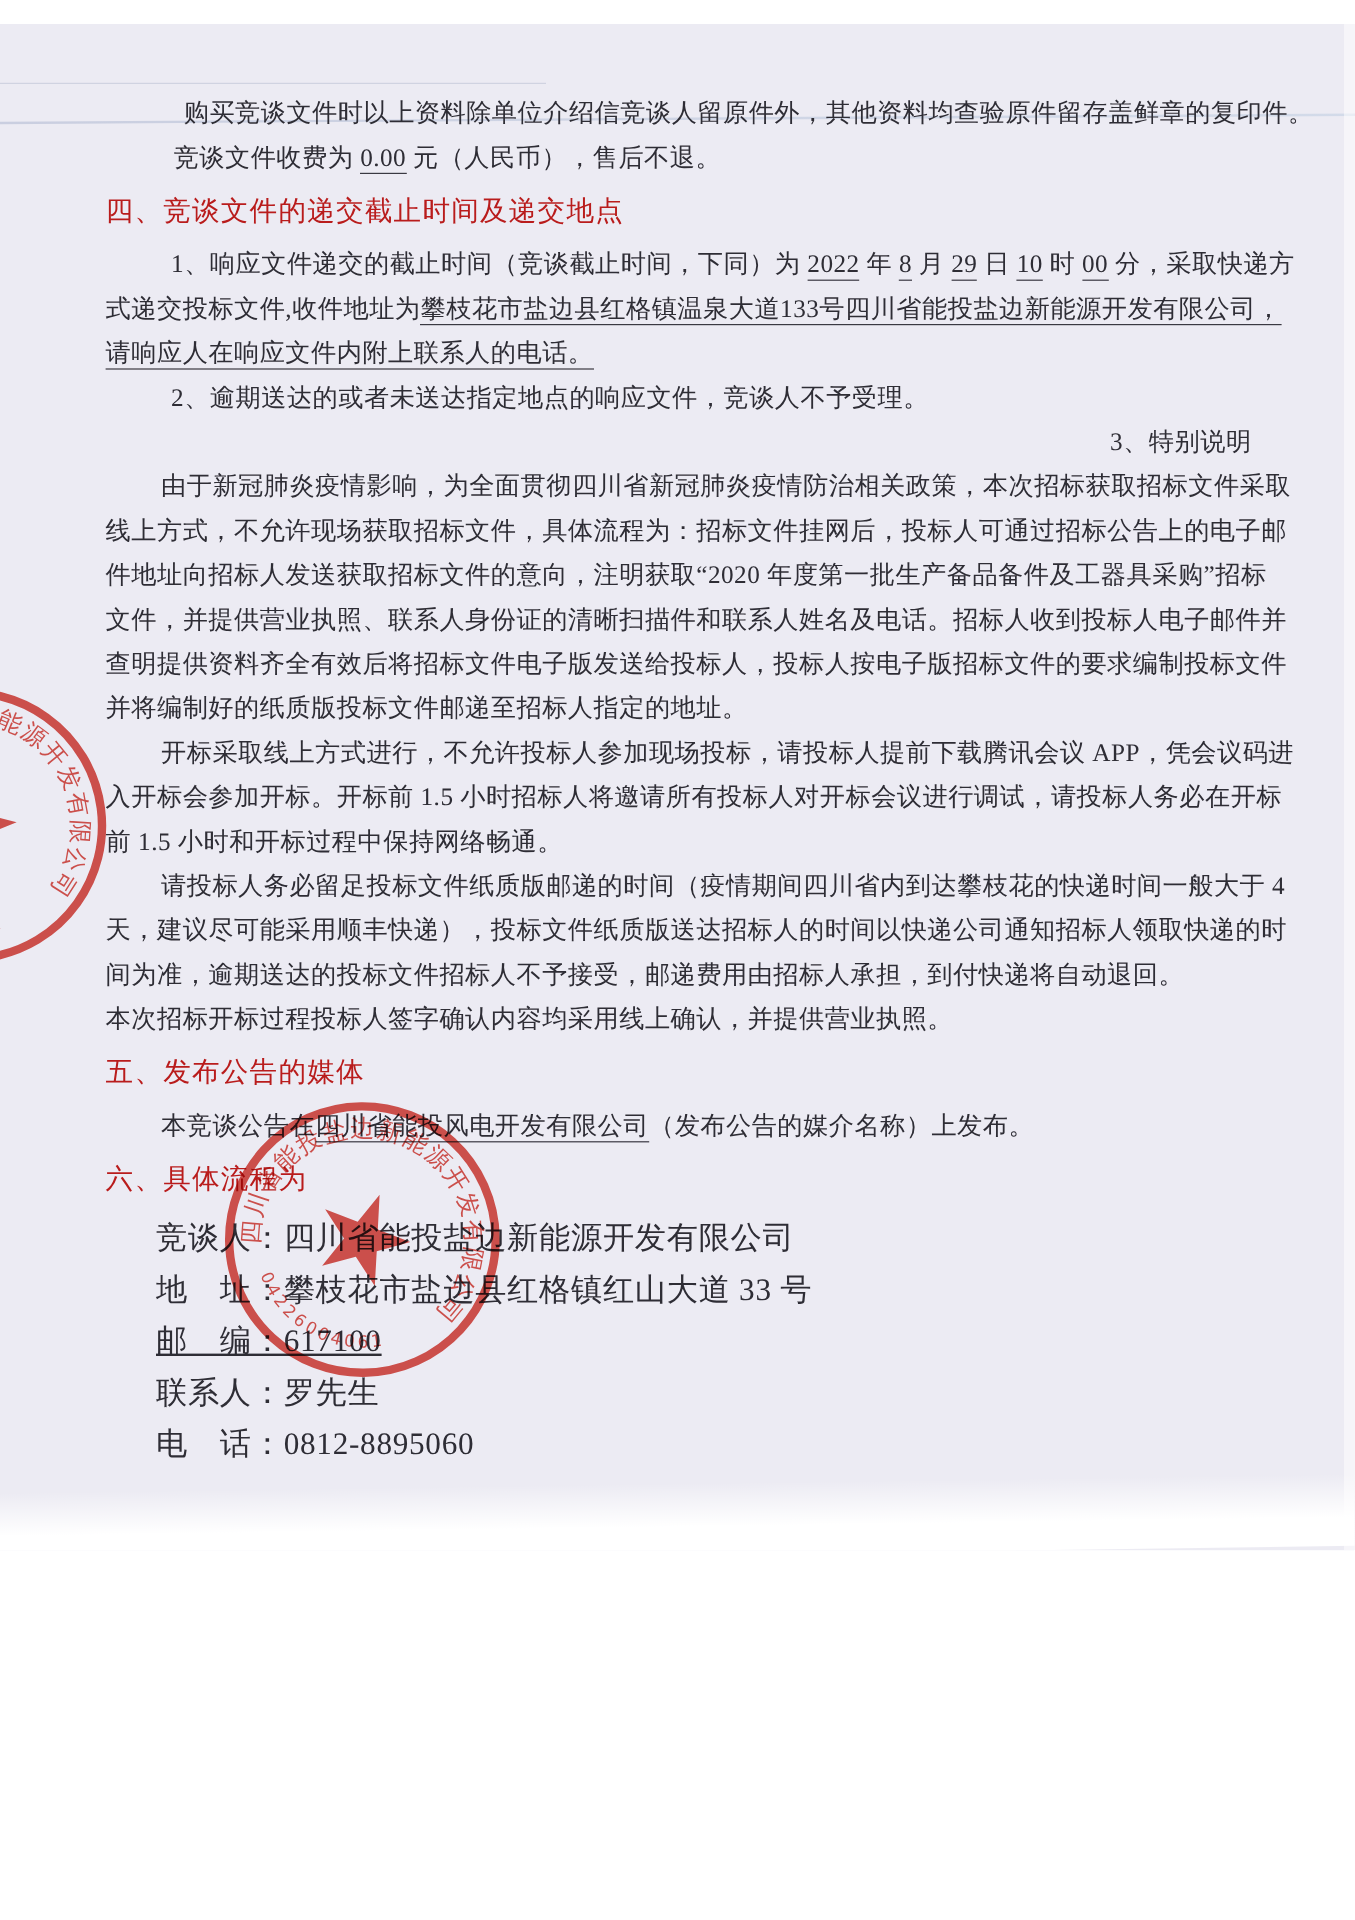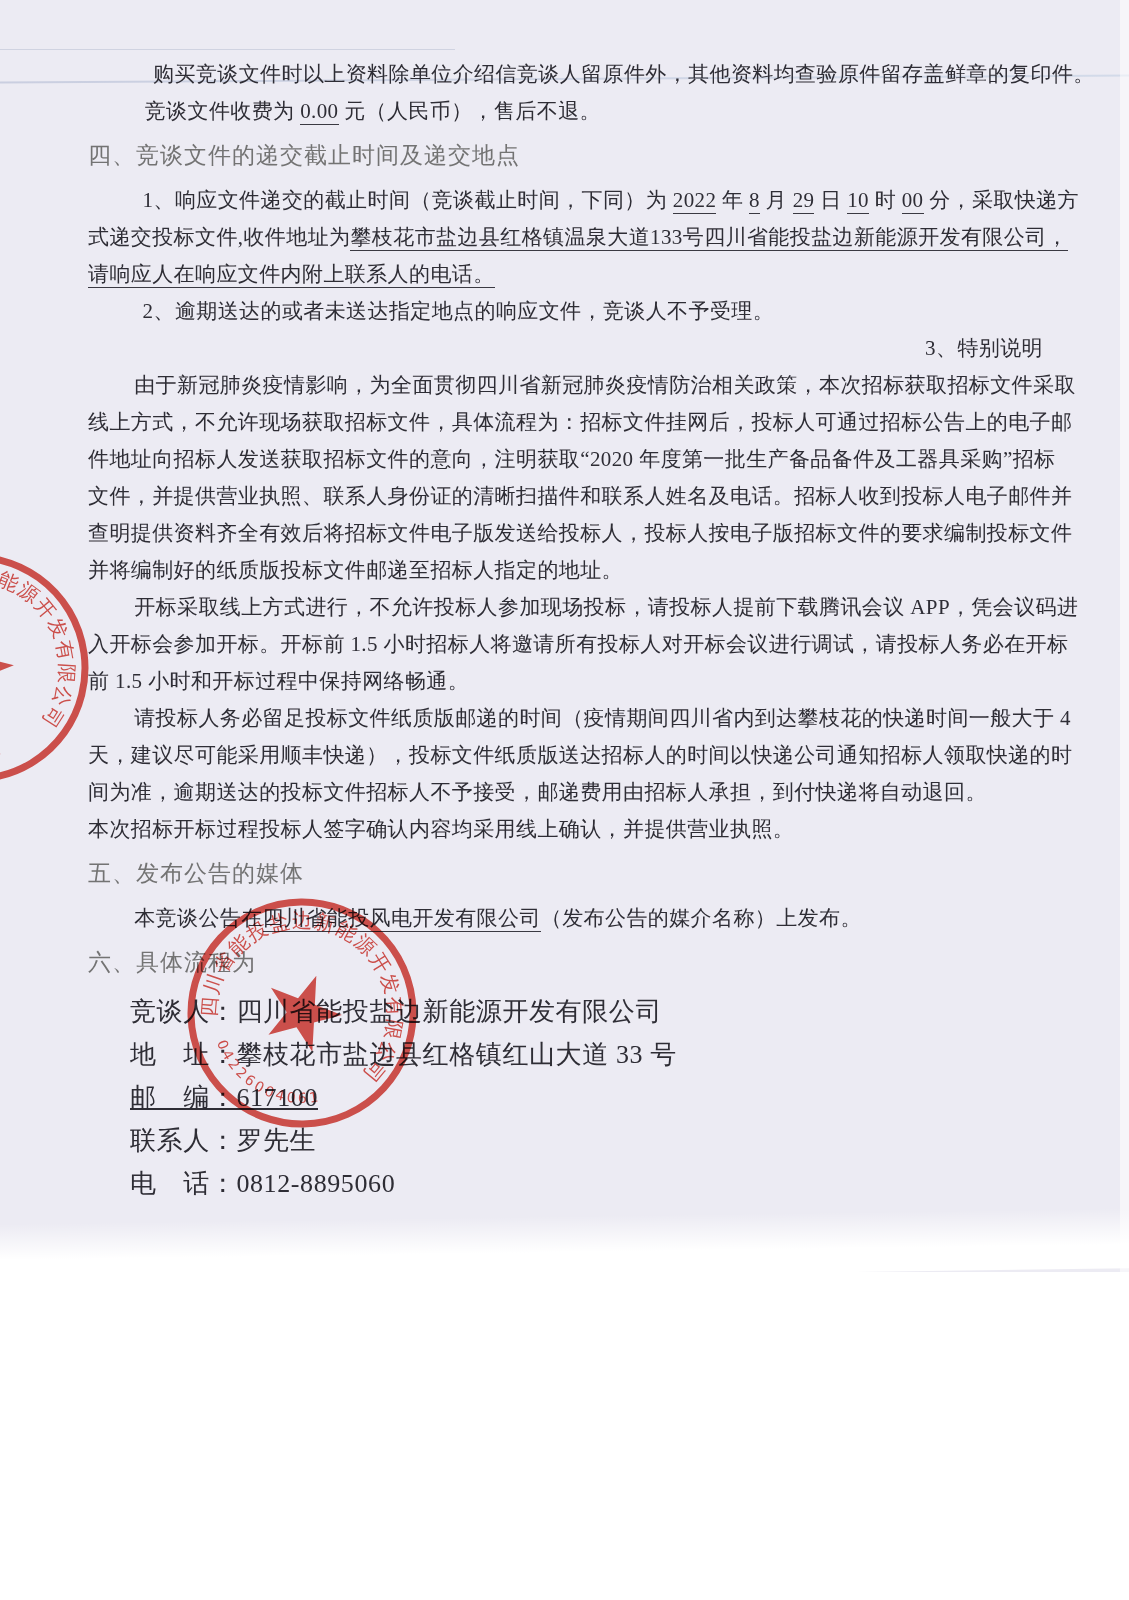--- a/index.html
+++ b/index.html
@@ -8,39 +8,40 @@
     font-family: "Liberation Serif", "DejaVu Serif", serif;
     background: #ffffff;
   }
   .page {
     position: relative;
     width: 1129px;
     height: 1272px;
     background: #ecebf3;
     overflow: hidden;
     color: #2e2d35;
+    margin-top: 20px;
   }
   .content {
     position: absolute;
     left: 0; top: 56px;
     width: 1129px;
     padding: 0 86px 0 88px;
   }
   .block { position: relative; }
   .block.body .line {
     font-size: 21px;
     line-height: 37px;
     letter-spacing: 0.4px;
     white-space: nowrap;
   }
   .block.heading .line {
     font-size: 23px;
     line-height: 46px;
     letter-spacing: 1px;
-    color: #737373;
+    color: #b91c1c;
     white-space: nowrap;
   }
   .block.heading { margin-top: 3px; margin-bottom: 3px; }
   .block.contact { margin-top: 4px; }
   .block.contact .line {
     font-size: 26px;
     line-height: 43px;
     letter-spacing: 0.6px;
     white-space: nowrap;
   }

